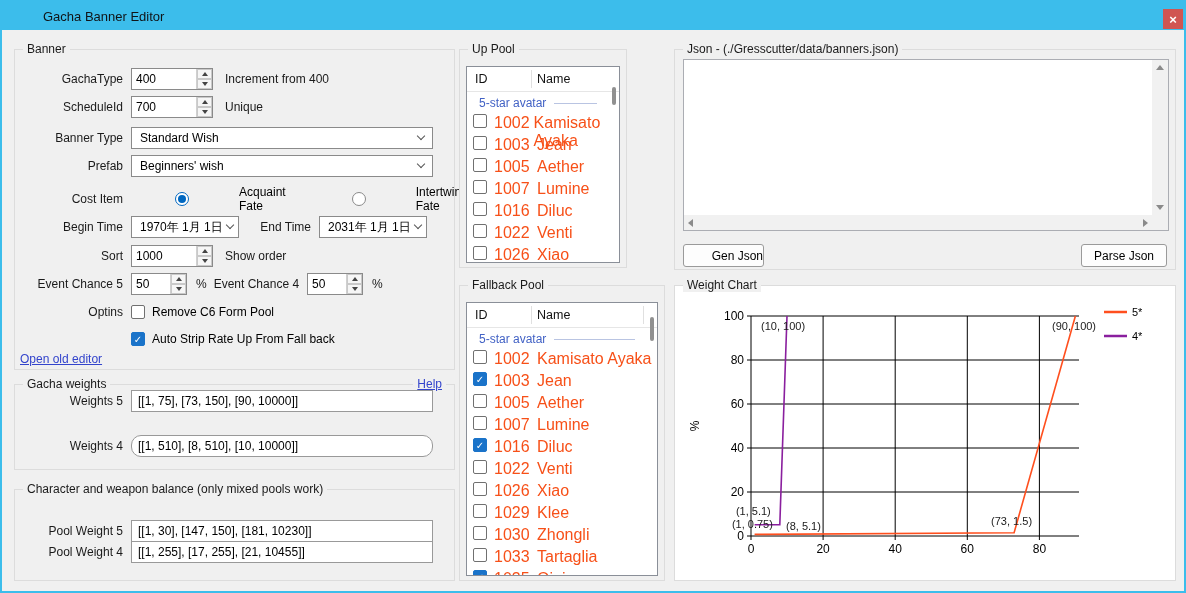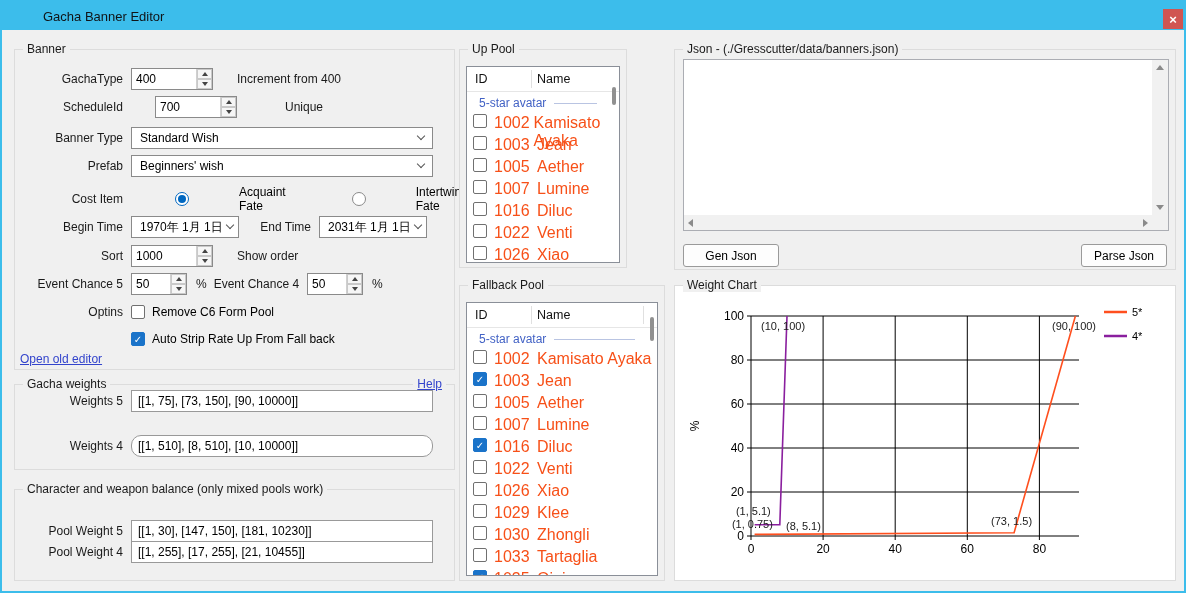--- a/index.html
+++ b/index.html
@@ -11,21 +11,21 @@
                display:flex; align-items:center; justify-content:center; font-size:13px; font-weight:bold; cursor:pointer; }
   .body { position:relative; width:1182px; height:561px; background:#f0f0f0; }
 
   .group { position:absolute; border:1px solid #dcdcdc; background:#f0f0f0; }
   .group-white { background:#ffffff; }
   .glabel { position:absolute; top:-8px; left:8px; background:#f0f0f0; padding:0 4px; font-size:12px; color:#1a1a1a; white-space:nowrap; }
   .help-link { position:absolute; top:-8px; right:8px; background:#f0f0f0; padding:0 4px; font-size:12px; }
 
   .row { position:absolute; left:4px; right:8px; height:24px; display:flex; align-items:center; }
   .flabel { width:104px; text-align:right; margin-right:8px; font-size:12px; color:#1a1a1a; flex:none; }
-  .hint { margin-left:24px; font-size:12px; color:#1a1a1a; }
+  .hint { margin-left:12px; font-size:12px; color:#1a1a1a; }
 
   .spin { display:flex; align-items:stretch; height:22px; border:1px solid #8a8a8a; background:#fff; flex:none; }
   .spin .val { flex:1; font-size:12px; padding:3px 4px; }
   .spin .btns { width:16px; display:flex; flex-direction:column; border-left:1px solid #d0d0d0; }
   .spin .btns > div { flex:1; background:#f6f6f6; display:flex; align-items:center; justify-content:center; border:1px solid #c9c9c9; }
   .tri-u { width:0; height:0; border-left:3px solid transparent; border-right:3px solid transparent; border-bottom:4px solid #444; }
   .tri-d { width:0; height:0; border-left:3px solid transparent; border-right:3px solid transparent; border-top:4px solid #444; }
   .tri-l { width:0; height:0; border-top:4px solid transparent; border-bottom:4px solid transparent; border-right:5px solid #8a8a8a; }
   .tri-r { width:0; height:0; border-top:4px solid transparent; border-bottom:4px solid transparent; border-left:5px solid #8a8a8a; }
   .tri-up2 { width:0; height:0; border-left:4px solid transparent; border-right:4px solid transparent; border-bottom:5px solid #8a8a8a; }
@@ -98,21 +98,21 @@
                 <span class="tri-u"></span>
               </div>
               <div>
                 <span class="tri-d"></span>
               </div>
             </span>
         </div>
         <span class="hint">Increment from 400</span>
       </div>
 
-      <div class="row" style="top:45px;gap:24px;">
+      <div class="row" style="top:45px;">
         <span class="flabel">ScheduleId</span>
         <div class="spin" style="width:82px;">
           <span class="val">700</span>
           <span class="btns">
               <div>
                 <span class="tri-u"></span>
               </div>
               <div>
                 <span class="tri-d"></span>
               </div>
@@ -404,21 +404,21 @@
         <div class="vscroll">
           <span class="tri-up2 a-up"></span>
           <span class="tri-dn2 a-dn"></span>
         </div>
         <div class="hscroll">
           <span class="tri-l"></span>
           <span class="tri-r"></span>
         </div>
         <div class="scorner"></div>
       </div>
-      <div class="btn" style="left:8px; top:194px; width:96px;">
+      <div class="btn" style="left:8px; top:194px; width:81px;justify-content:flex-end;">
         <span>Gen Json</span>
       </div>
       <div class="btn" style="right:8px; top:194px; width:86px;">
         <span>Parse Json</span>
       </div>
     </div>
 
     <div class="group group-white" style="left:672px; top:255px; width:502px; height:296px;">
       <span class="glabel">Weight Chart</span>
       <div id="chart-container"><svg width="492" height="284" viewBox="0 0 492 284">

